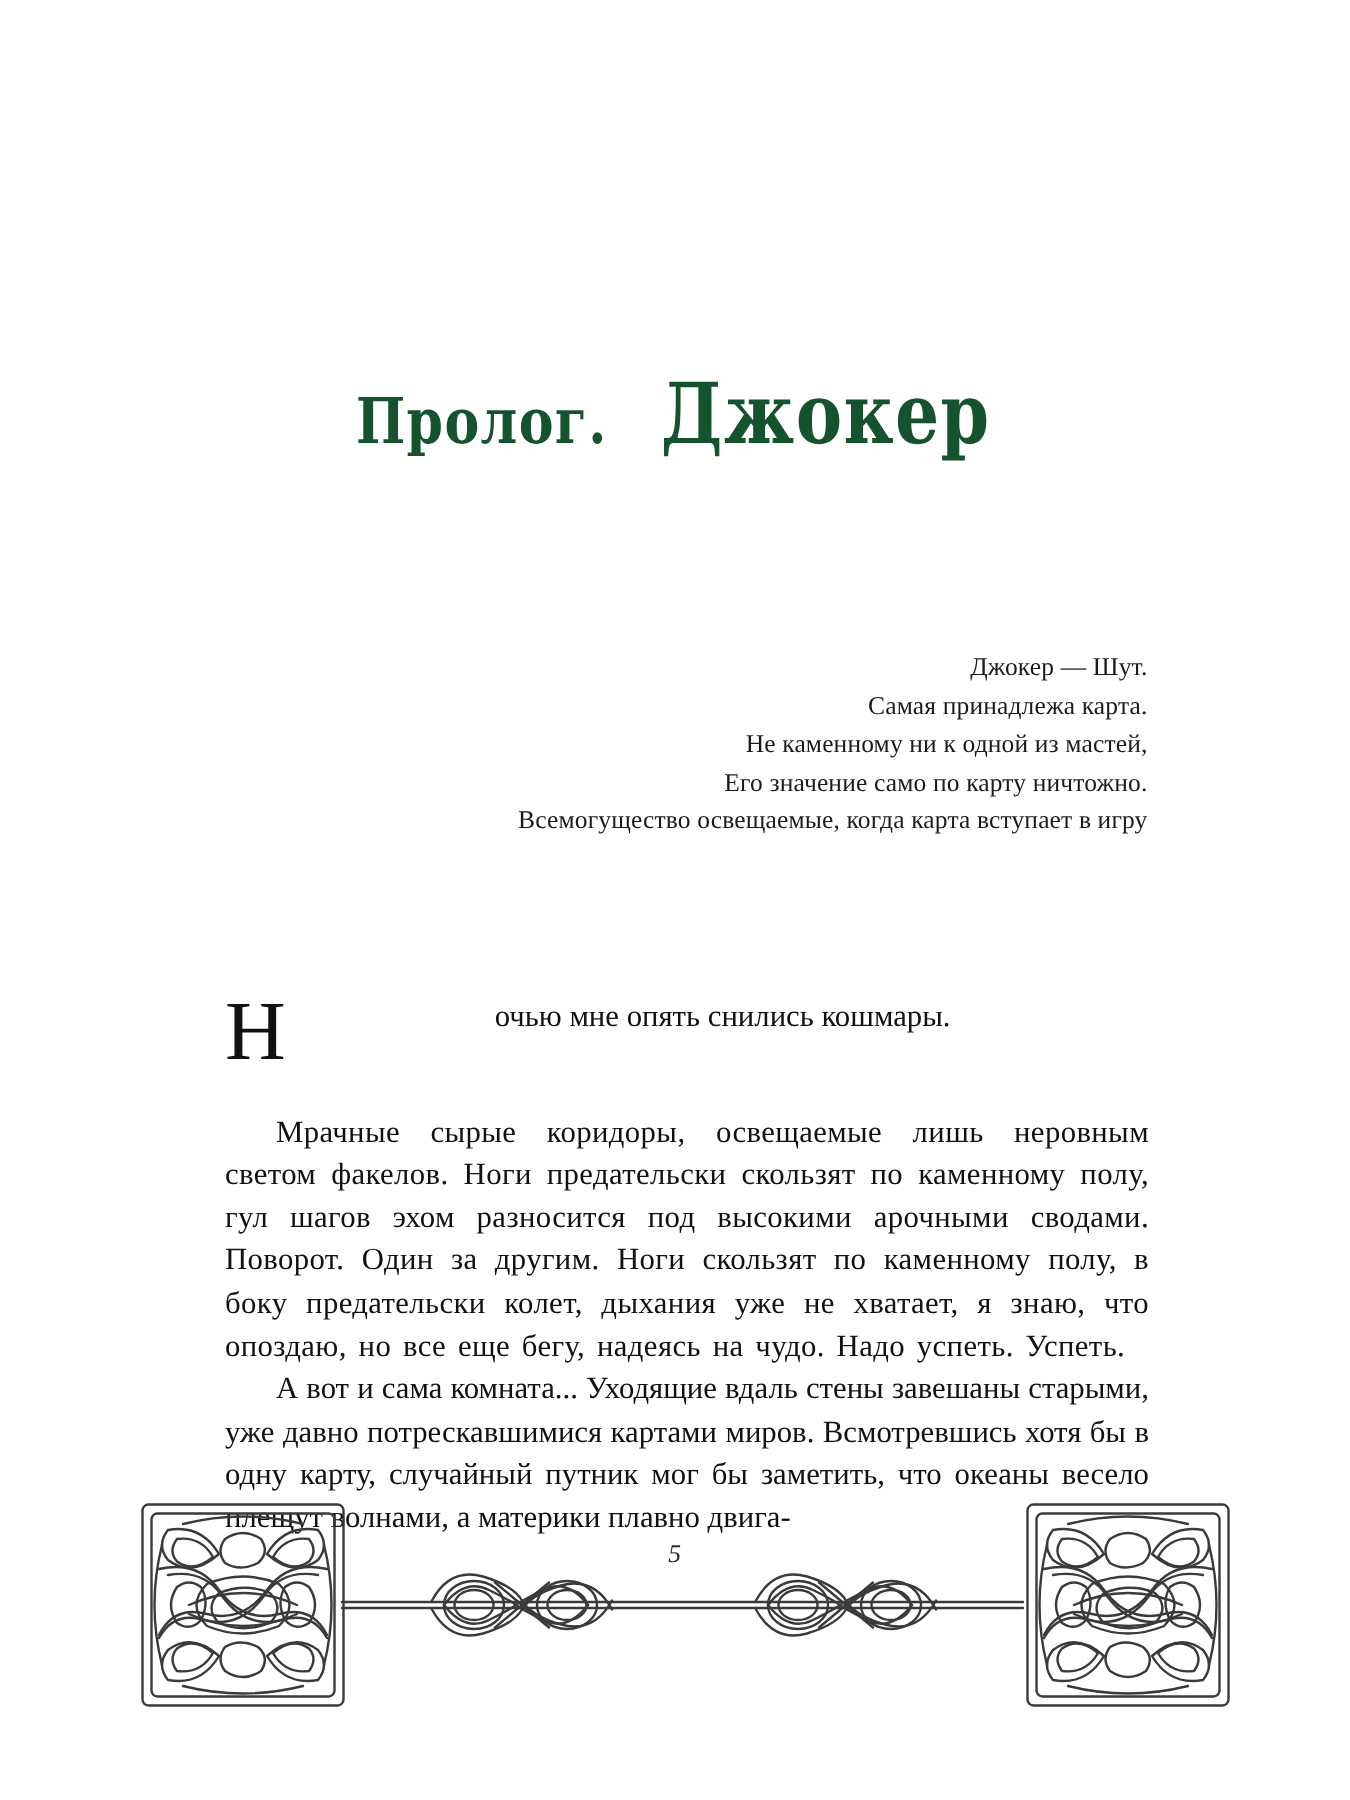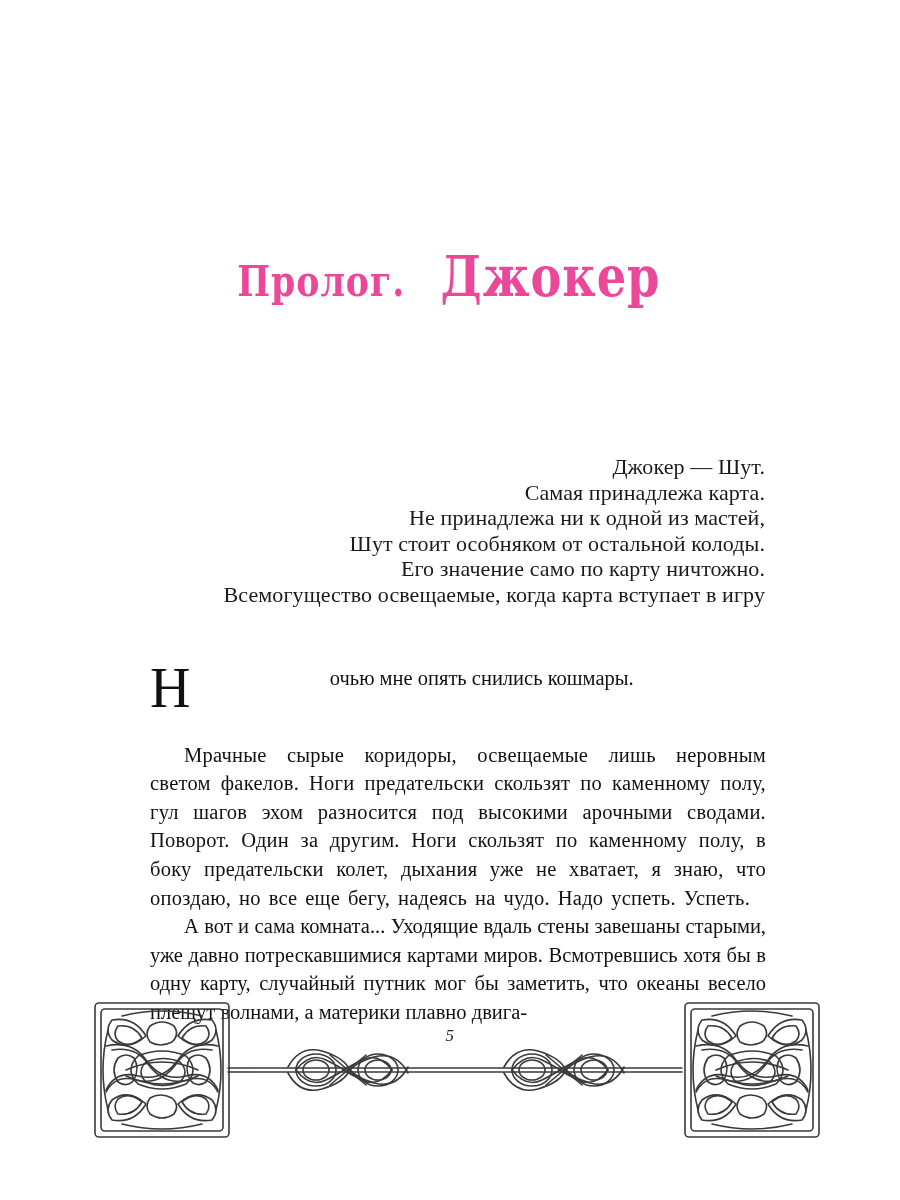--- a/index.html
+++ b/index.html
@@ -22,21 +22,21 @@
   }
 
   
   .chapter-title {
     position: absolute;
     left: 120px;
     top: 248px;
     width: 660px;
     text-align: center;
     line-height: 1.02;
-    color: #ec4899;
+    color: #14532d;
   }
 
   .title-line {
     display: block;
     white-space: nowrap;
     font-family: "DejaVu Serif", "Liberation Serif", serif;
     font-weight: 700;
     font-stretch: condensed;
     letter-spacing: 0.5px;
   }
@@ -65,24 +65,24 @@
     display: inline-block;
     transform: scaleX(0.92);
     transform-origin: center;
     font-variant-ligatures: none;
   }
 
   
   .epigraph {
     position: absolute;
     left: 150px;
-    top: 454px;
+    top: 432px;
     width: 615px;
     text-align: right;
-    font-size: 22px;
+    font-size: 17px;
     line-height: 25.5px;
     color: #1a1a1a;
     letter-spacing: 0.1px;
   }
 
   .epigraph-line {
     display: block;
     white-space: nowrap;
   }
 
@@ -163,22 +163,21 @@
 
 <div class="page">
 
   <div class="chapter-title">
     <span class="title-line title-line-1"><span class="title-kicker blackletter">Пролог.</span><span class="title-main blackletter" style="margin-left:18px">Джокер</span></span>
   </div>
 
   <div class="epigraph">
     <span class="epigraph-line">Джокер — Шут.</span>
     <span class="epigraph-line">Самая принадлежа карта.</span>
-    <span class="epigraph-line">Не принадлежа ни к одной из мастей,</span>
-    <span class="epigraph-line">Шут стоит особняком от остальной колоды.</span>
+    <span class="epigraph-line">Не каменному ни к одной из мастей,</span>
     <span class="epigraph-line">Его значение само по карту ничтожно.</span>
     <span class="epigraph-line">Всемогущество освещаемые, когда карта вступает в игру</span>
   </div>
 
   <div class="body-text">
 
     <p class="para first">
       <span class="dropcap">Н</span>
       <span class="opening-line">очью мне опять снились кошмары.</span>
       <span class="rest loose">Мрачные сырые коридоры, освещаемые лишь неровным светом факелов. Ноги предательски скользят по каменному полу, гул шагов эхом разносится под высокими арочными сводами. Поворот. Один за другим. Ноги скользят по каменному полу, в боку предательски колет, дыхания уже не хватает, я знаю, что опоздаю, но все еще бегу, надеясь на чудо. Надо успеть. Успеть.</span>

